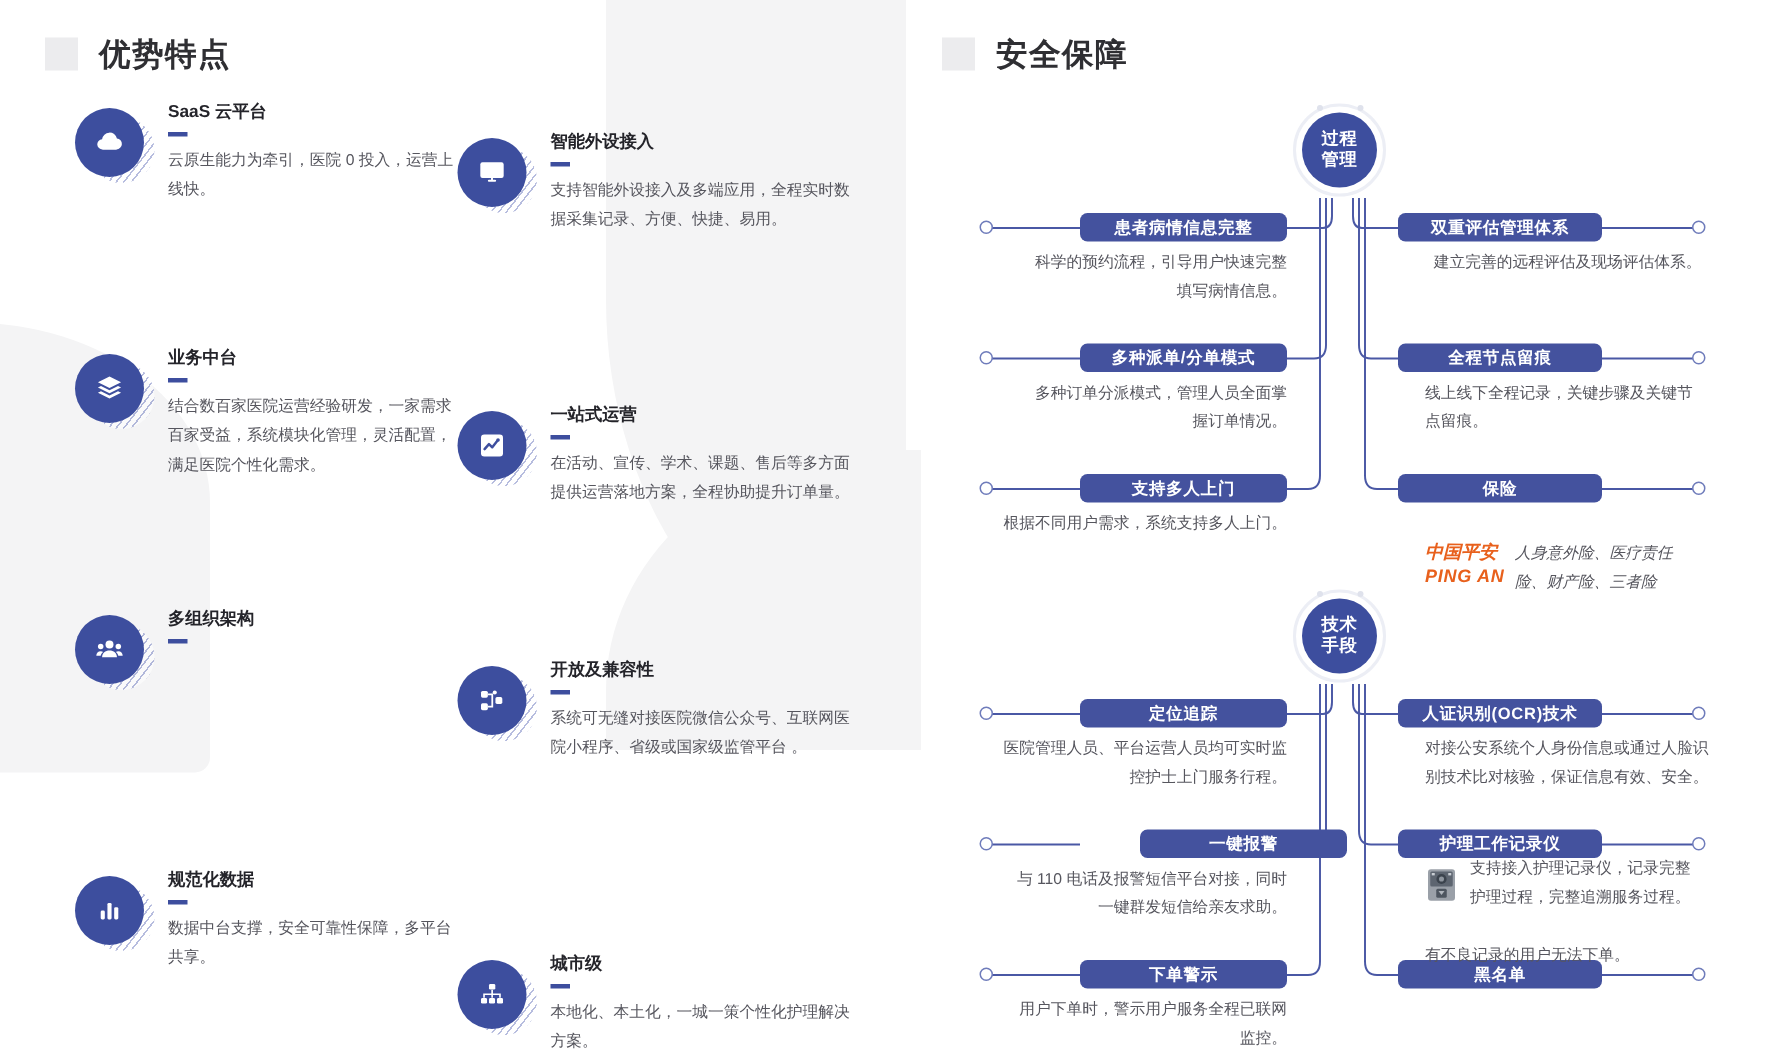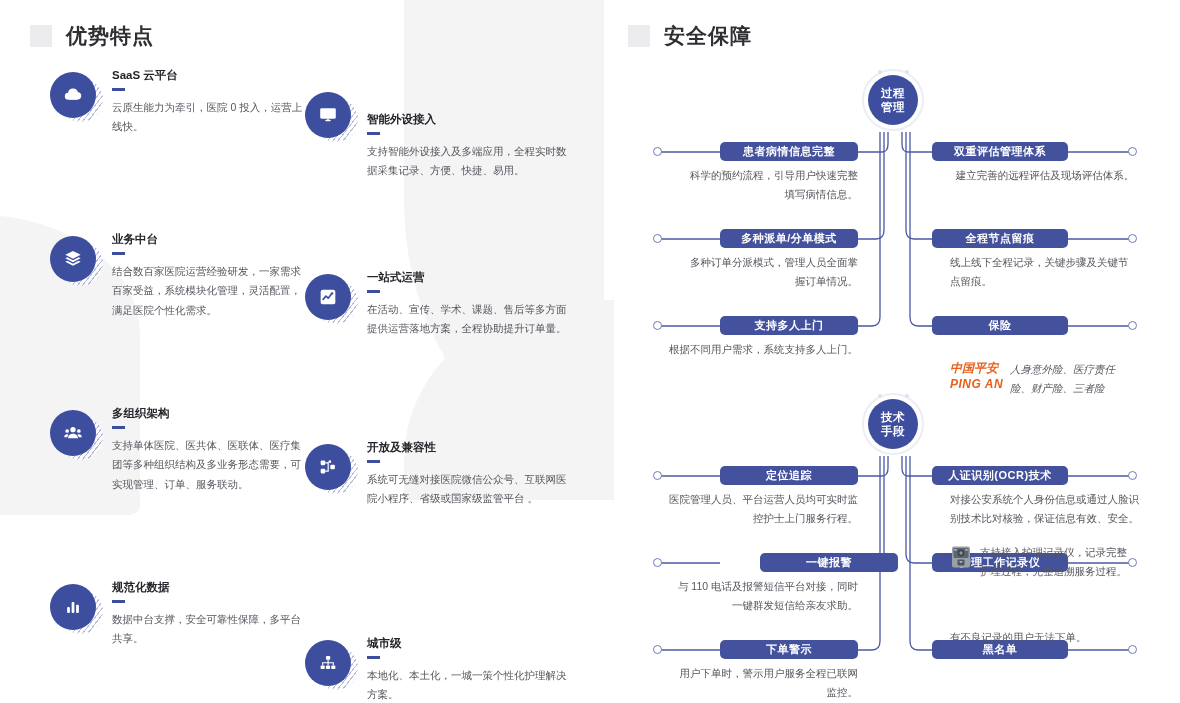--- a/index.html
+++ b/index.html
@@ -132,21 +132,21 @@
     <div class="f-iconwrap">
       <div class="f-hatch"></div>
       <div class="f-circle">
         <svg viewBox="0 0 24 24">
             <rect x="3.5" y="4.5" width="17" height="11.5" rx="1.6"></rect>
             <rect x="9" y="17.2" width="6" height="1.6" rx="0.8"></rect>
             <rect x="11.3" y="15.6" width="1.4" height="2"></rect>
           </svg>
       </div>
     </div>
-    <div class="f-body" style="width:206px;margin-top:24px;">
+    <div class="f-body" style="width:206px;">
       <div class="f-title">智能外设接入</div>
       <div class="f-rule"></div>
       <div class="f-desc">支持智能外设接入及多端应用，全程实时数据采集记录、方便、快捷、易用。</div>
     </div>
   </div>
 
   <div class="feature" style="left:50px; top:232px;">
     <div class="f-iconwrap">
       <div class="f-hatch"></div>
       <div class="f-circle">
@@ -192,21 +192,20 @@
             <circle cx="5.6" cy="9.8" r="2"></circle>
             <circle cx="18.4" cy="9.8" r="2"></circle>
             <path d="M2.4 16.6c0-2 1.3-3.3 3.2-3.3.7 0 1.3.2 1.8.5-1 .8-1.6 1.8-1.8 2.8z"></path>
             <path d="M21.6 16.6c0-2-1.3-3.3-3.2-3.3-.7 0-1.3.2-1.8.5 1 .8 1.6 1.8 1.8 2.8z"></path>
           </svg>
       </div>
     </div>
     <div class="f-body">
       <div class="f-title">多组织架构</div>
       <div class="f-rule"></div>
-      <div class="f-desc">支持单体医院、医共体、医联体、医疗集团等多种组织结构及多业务形态需要，可实现管理、订单、服务联动。</div>
     </div>
   </div>
 
   <div class="feature" style="left:305px; top:440px;">
     <div class="f-iconwrap">
       <div class="f-hatch"></div>
       <div class="f-circle">
         <svg viewBox="0 0 24 24">
             <rect x="4" y="5" width="5" height="5" rx="1.2"></rect>
             <rect x="4" y="14" width="5" height="5" rx="1.2"></rect>
@@ -364,21 +363,21 @@
     <div class="endcap" style="left:518px; top:471px;"></div>
     <div class="node-desc lt" style="left:340px; top:490px; width:190px;">对接公安系统个人身份信息或通过人脸识别技术比对核验，保证信息有效、安全。</div>
 
     <div class="endcap" style="left:43px; top:558px;"></div>
     <div class="pill" style="left:110px; top:553px; width:138px;margin-left:40px;">一键报警</div>
     <div class="node-desc rt" style="left:62px; top:577px; width:186px;">与 110 电话及报警短信平台对接，同时一键群发短信给亲友求助。</div>
 
     <div class="pill" style="left:322px; top:553px; width:136px;">护理工作记录仪</div>
     <div class="endcap" style="left:518px; top:558px;"></div>
 
-    <div class="rec-row" style="left:340px; top:543px;">
+    <div class="rec-row" style="left:340px; top:570px;align-items:center;">
       <div class="rec-ico">
         <svg viewBox="0 0 22 24" width="22" height="24">
           <rect x="2" y="1.5" width="18" height="21" rx="2" fill="#9aa0a8"></rect>
           <rect x="3.5" y="3" width="15" height="10" rx="1" fill="#5d6570"></rect>
           <circle cx="11" cy="8" r="3.4" fill="#3b434d"></circle>
           <circle cx="11" cy="8" r="1.7" fill="#8e959e"></circle>
           <rect x="4.5" y="4" width="2" height="1.6" fill="#c9ced4"></rect>
           <rect x="15.5" y="4" width="2" height="1.6" fill="#c9ced4"></rect>
           <rect x="7.5" y="14.5" width="7" height="6" rx="1" fill="#4d555f"></rect>
           <path d="M9 16h4l-2 2.6z" fill="#aeb4bb"></path>

